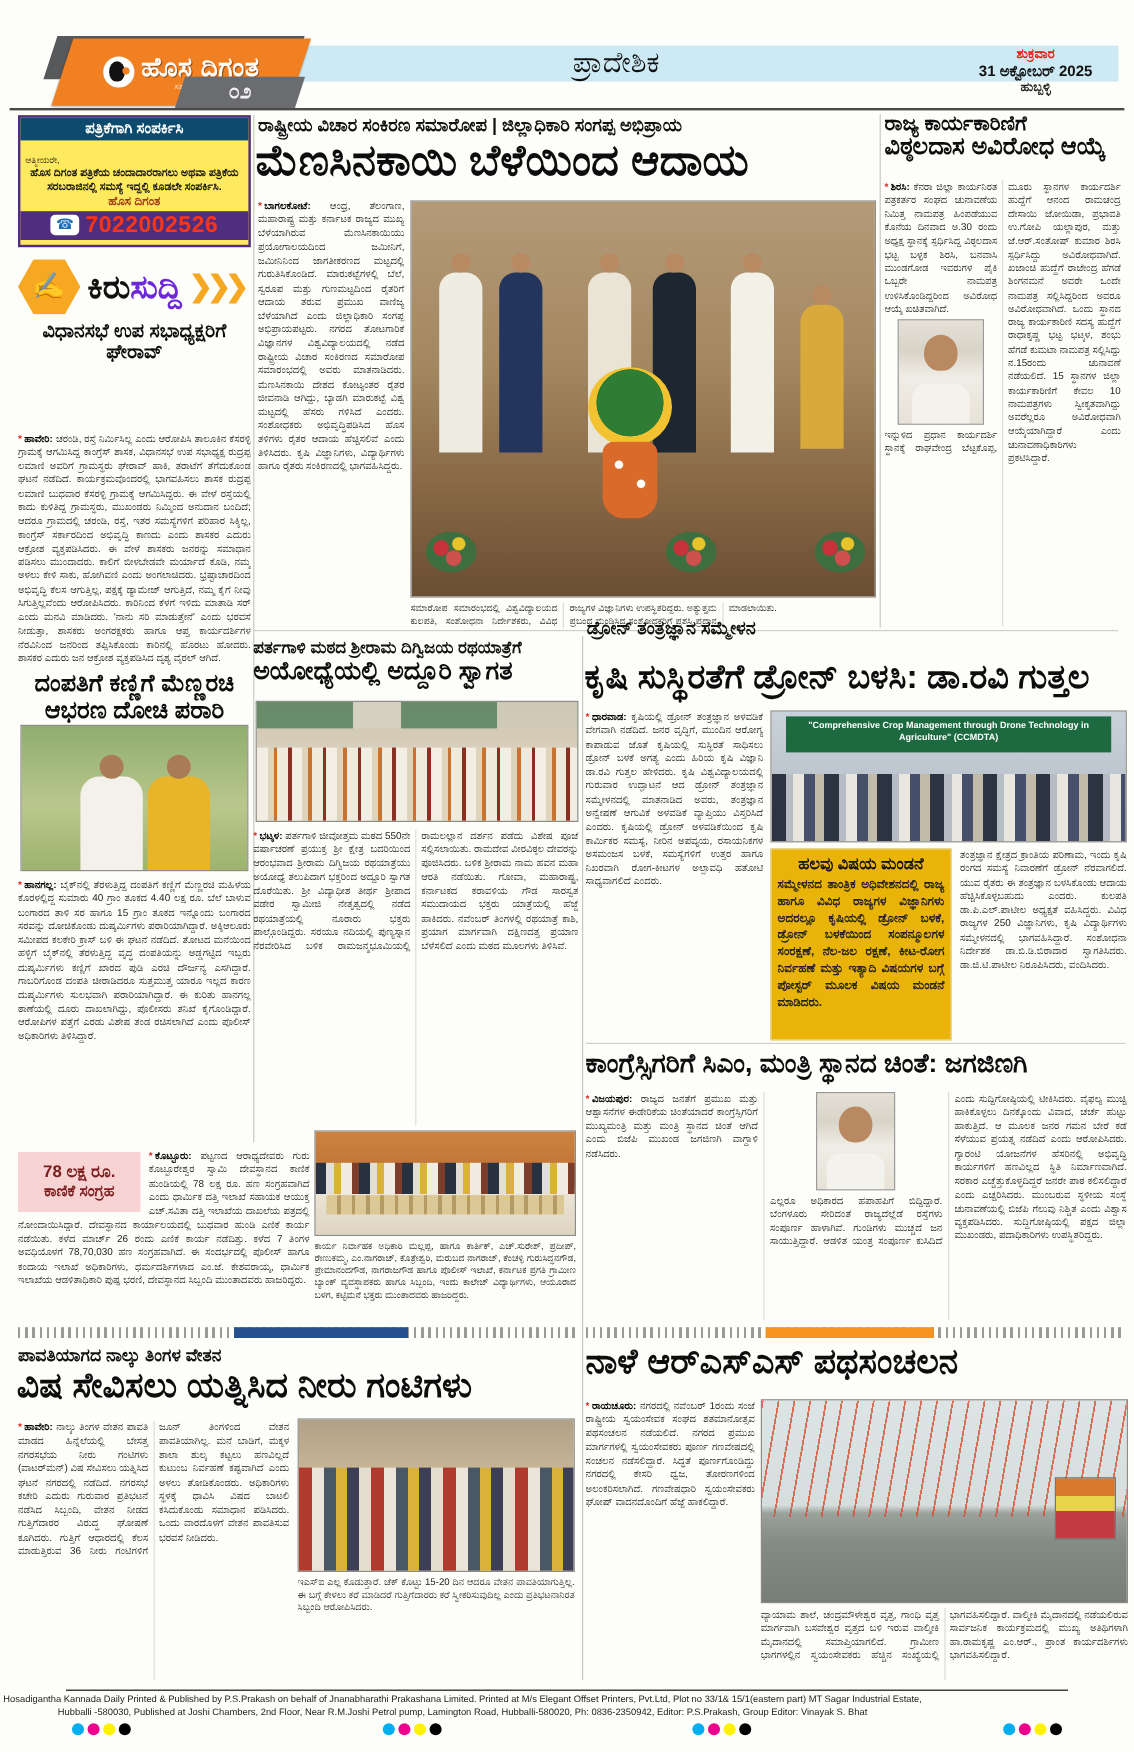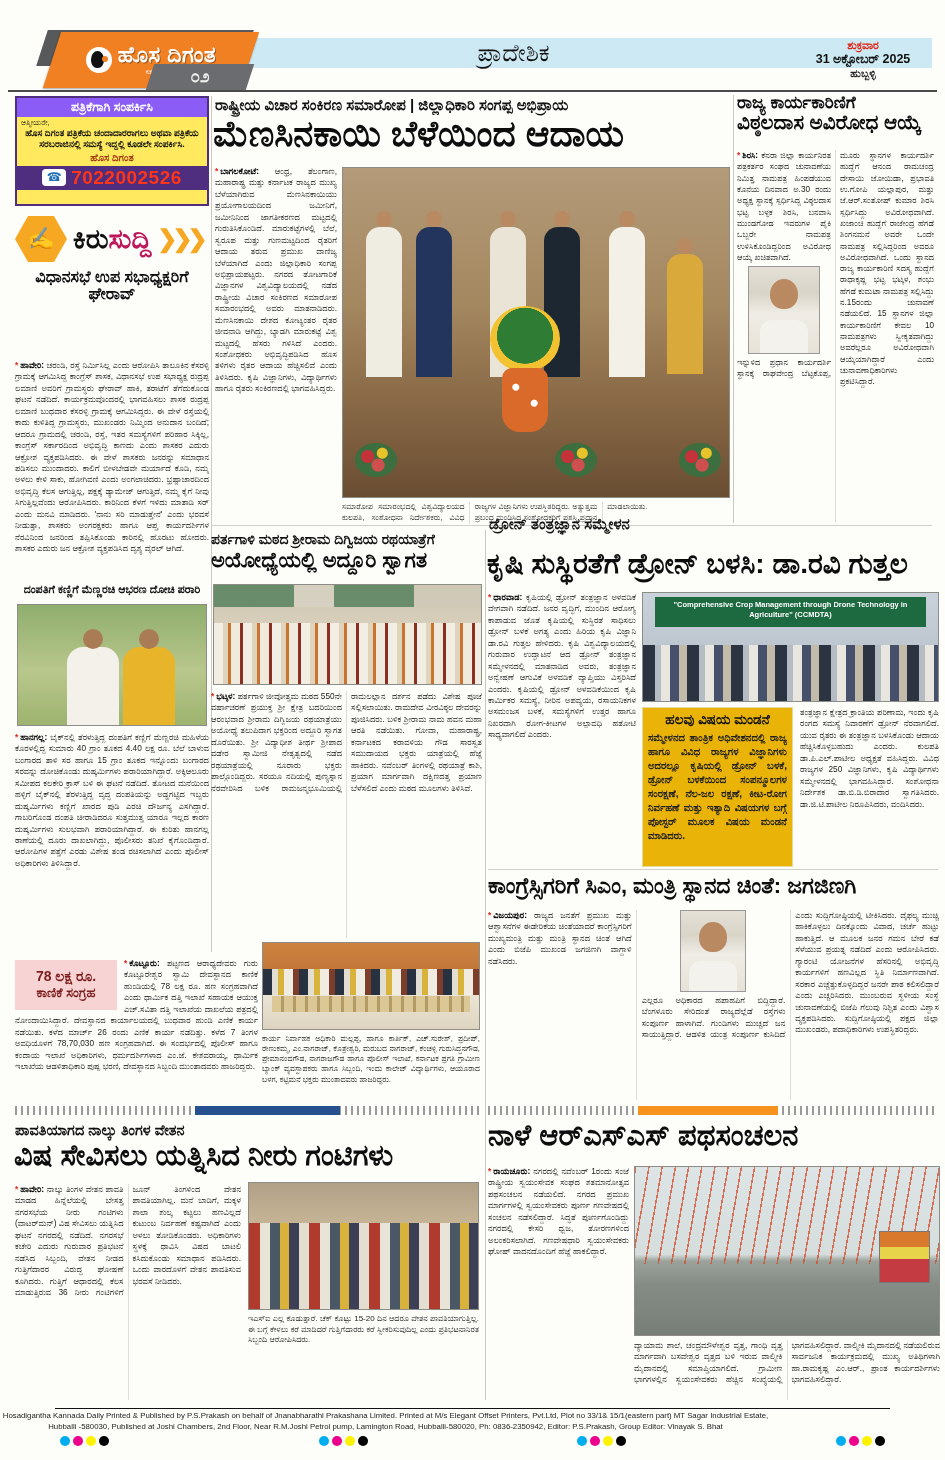--- a/index.html
+++ b/index.html
@@ -92,32 +92,32 @@
     background:repeating-linear-gradient(90deg,#b03a2e 0 11px,#e9e4d8 11px 21px,#4a5866 21px 31px,#d8b23a 31px 40px,#3c3f55 40px 50px,#e4ded1 50px 60px); }
 
   .ph-street { background:linear-gradient(180deg,#dde4e5 0%,#d6dddd 52%,#9aa29b 56%,#848c85 70%,#767e77 100%); }
   .ph-street::before { content:""; position:absolute; left:0; top:0; width:100%; height:58%;
     background:repeating-linear-gradient(100deg, rgba(214,74,40,.75) 0 1.5px, transparent 1.5px 13px); }
   .ph-street::after { content:""; position:absolute; right:3%; top:38%; width:16%; height:30%;
     background:linear-gradient(180deg,#d9792c 0 30%, #e8d44a 30% 55%, #c43b42 55% 100%); border:1px solid #777; }
 
   
   .contact { left:15px; top:96px; width:194px; height:110px; background:#ffe95e; border:2px solid #4f2d7f; }
-  .contact .cb-title { background:#8b5cf6; color:#fff; font-size:12.5px; font-weight:800; text-align:center; line-height:19px; height:19px; }
-  .contact .cb-salute { font-size:7.5px; padding:1px 4px 0; }
+  .contact .cb-title { background:#0c4a6e; color:#fff; font-size:12.5px; font-weight:800; text-align:center; line-height:19px; height:19px; }
+  .contact .cb-salute { font-size:7.5px; padding:12px 4px 0; }
   .contact .cb-body { font-size:9px; font-weight:700; text-align:center; padding:0 5px; line-height:1.25; color:#111; }
   .contact .cb-brand { font-size:10px; font-weight:800; text-align:center; color:#a33a16; margin-top:1px; }
   .contact .cb-phone { margin-top:2px; height:24px; background:#4f2d7f; display:flex; align-items:center; justify-content:center; gap:5px; }
   .phone-ic { width:24px; height:17px; background:#fff; border-radius:4px; color:#1f6fb5; font-size:12px; line-height:17px; text-align:center; }
   .cb-number { color:#ff3517; font-size:19px; font-weight:800; letter-spacing:.5px; }
 
   .kirusuddi { left:15px; top:212px; width:194px; height:54px; display:flex; align-items:center; gap:6px; }
   .ks-hex { width:52px; height:46px; background:#f7a823; clip-path:polygon(25% 0,75% 0,100% 50%,75% 100%,25% 100%,0 50%); display:flex; align-items:center; justify-content:center; font-size:22px; color:#222; flex:0 0 auto; }
   .ks-label { font-size:27px; font-weight:800; line-height:1; }
-  .ks-black { color:#111; } .ks-red { color:#be185d; }
+  .ks-black { color:#111; } .ks-red { color:#6d28d9; }
   .ks-chev { color:#f7a823; font-size:24px; font-weight:800; letter-spacing:-5px; }
 
   .pinkbox { float:left; width:102px; height:50px; background:#f7d3d3; margin:2px 7px 2px 0; display:flex; flex-direction:column; align-items:center; justify-content:center; }
   .pinkbox .pb1 { font-size:14px; font-weight:800; color:#7c1d1d; line-height:1.2; }
   .pinkbox .pb2 { font-size:13px; font-weight:800; color:#7c1d1d; }
 
   .ybox { left:642px; top:707px; width:151px; height:160px; background:#eab308; border:1px solid #e6d79c; padding:4px 5px; }
   .ybox .yb-title { font-size:13.5px; font-weight:800; text-align:center; margin-bottom:3px; color:#111; }
   .ybox .yb-body { font-size:10px; font-weight:700; line-height:1.4; text-align:justify; color:#222; }
 
@@ -189,21 +189,21 @@
       <span class="ks-label ks-black">ಕಿರು</span><span class="ks-label ks-red">ಸುದ್ದಿ</span>
     </div>
     <div class="ks-chev">❯❯❯</div>
   </div>
 
   <div class="abs headline centered" style="left:15px; top:268px; width:194px; font-size:16px;">ವಿಧಾನಸಭೆ ಉಪ ಸಭಾಧ್ಯಕ್ಷರಿಗೆ ಘೇರಾವ್</div>
   <div class="abs body" style="left:15px; top:316px; width:194px; height:246px;margin-top:44px;">
     <span class="star">*</span><span class="dl">ಹಾವೇರಿ:</span> <span>ಚರಂಡಿ, ರಸ್ತೆ ನಿರ್ಮಿಸಿಲ್ಲ ಎಂದು ಆರೋಪಿಸಿ ತಾಲೂಕಿನ ಕೆಸರಳ್ಳಿ ಗ್ರಾಮಕ್ಕೆ ಆಗಮಿಸಿದ್ದ ಕಾಂಗ್ರೆಸ್ ಶಾಸಕ, ವಿಧಾನಸಭೆ ಉಪ ಸಭಾಧ್ಯಕ್ಷ ರುದ್ರಪ್ಪ ಲಮಾಣಿ ಅವರಿಗೆ ಗ್ರಾಮಸ್ಥರು ಘೇರಾವ್ ಹಾಕಿ, ತರಾಟೆಗೆ ತೆಗೆದುಕೊಂಡ ಘಟನೆ ನಡೆದಿದೆ. ಕಾರ್ಯಕ್ರಮವೊಂದರಲ್ಲಿ ಭಾಗವಹಿಸಲು ಶಾಸಕ ರುದ್ರಪ್ಪ ಲಮಾಣಿ ಬುಧವಾರ ಕೆಸರಳ್ಳಿ ಗ್ರಾಮಕ್ಕೆ ಆಗಮಿಸಿದ್ದರು. ಈ ವೇಳೆ ರಸ್ತೆಯಲ್ಲಿ ಕಾದು ಕುಳಿತಿದ್ದ ಗ್ರಾಮಸ್ಥರು, ಮುಖಂಡರು ನಿಮ್ಮಿಂದ ಅನುದಾನ ಬಂದಿದೆ; ಆದರೂ ಗ್ರಾಮದಲ್ಲಿ ಚರಂಡಿ, ರಸ್ತೆ, ಇತರ ಸಮಸ್ಯೆಗಳಿಗೆ ಪರಿಹಾರ ಸಿಕ್ಕಿಲ್ಲ, ಕಾಂಗ್ರೆಸ್ ಸರ್ಕಾರದಿಂದ ಅಭಿವೃದ್ಧಿ ಕಾಣದು ಎಂದು ಶಾಸಕರ ಎದುರು ಆಕ್ರೋಶ ವ್ಯಕ್ತಪಡಿಸಿದರು. ಈ ವೇಳೆ ಶಾಸಕರು ಜನರನ್ನು ಸಮಾಧಾನ ಪಡಿಸಲು ಮುಂದಾದರು. ಕಾಲಿಗೆ ಬೀಳಬೇಡವೇ ಮರ್ಯಾದೆ ಕೊಡಿ, ನಮ್ಮ ಅಳಲು ಕೇಳಿ ಸಾಕು, ಹೋಗಿವಣಿ ಎಂದು ಅಂಗಲಾಚಿದರು. ಭ್ರಷ್ಟಾಚಾರದಿಂದ ಅಭಿವೃದ್ಧಿ ಕೆಲಸ ಆಗುತ್ತಿಲ್ಲ, ಪಕ್ಷಕ್ಕೆ ಡ್ಯಾಮೇಜ್ ಆಗುತ್ತಿದೆ, ನಮ್ಮ ಕೈಗೆ ನೀವು ಸಿಗುತ್ತಿಲ್ಲವೆಂದು ಆರೋಪಿಸಿದರು. ಕಾರಿನಿಂದ ಕೆಳಗೆ ಇಳಿದು ಮಾತಾಡಿ ಸರ್ ಎಂದು ಮನವಿ ಮಾಡಿದರು. 'ನಾನು ಸರಿ ಮಾಡುತ್ತೇನೆ' ಎಂದು ಭರವಸೆ ನೀಡುತ್ತಾ, ಶಾಸಕರು ಅಂಗರಕ್ಷಕರು ಹಾಗೂ ಆಪ್ತ ಕಾರ್ಯದರ್ಶಿಗಳ ನೆರವಿನಿಂದ ಜನರಿಂದ ತಪ್ಪಿಸಿಕೊಂಡು ಕಾರಿನಲ್ಲಿ ಹೊರಟು ಹೋದರು. ಶಾಸಕರ ಎದುರು ಜನ ಆಕ್ರೋಶ ವ್ಯಕ್ತಪಡಿಸಿದ ದೃಶ್ಯ ವೈರಲ್ ಆಗಿದೆ.</span>
   </div>
 
-  <div class="abs headline centered" style="left:15px; top:560px; width:194px; font-size:11px;margin-top:24px;">ದಂಪತಿಗೆ ಕಣ್ಣಿಗೆ ಮೆಣ್ಣರಚಿ ಆಭರಣ ದೋಚಿ ಪರಾರಿ</div>
+  <div class="abs headline centered" style="left:15px; top:560px; width:194px; font-size:20px;">ದಂಪತಿಗೆ ಕಣ್ಣಿಗೆ ಮೆಣ್ಣರಚಿ ಆಭರಣ ದೋಚಿ ಪರಾರಿ</div>
   <div class="photo ph-couple" style="left:17px; top:604px; width:190px; height:122px;">
     <div class="cperson c1"></div>
     <div class="cperson c2"></div>
   </div>
   <div class="abs body" style="left:15px; top:732px; width:194px; height:222px;">
     <span class="star">*</span><span class="dl">ಹಾನಗಲ್ಲ:</span> <span>ಬೈಕ್‌ನಲ್ಲಿ ತೆರಳುತ್ತಿದ್ದ ದಂಪತಿಗೆ ಕಣ್ಣಿಗೆ ಮೆಣ್ಣರಚಿ ಮಹಿಳೆಯ ಕೊರಳಲ್ಲಿದ್ದ ಸುಮಾರು 40 ಗ್ರಾಂ ತೂಕದ 4.40 ಲಕ್ಷ ರೂ. ಬೆಲೆ ಬಾಳುವ ಬಂಗಾರದ ತಾಳಿ ಸರ ಹಾಗೂ 15 ಗ್ರಾಂ ತೂಕದ ಇನ್ನೊಂದು ಬಂಗಾರದ ಸರವನ್ನು ದೋಚಿಕೊಂಡು ದುಷ್ಕರ್ಮಿಗಳು ಪರಾರಿಯಾಗಿದ್ದಾರೆ. ಅಕ್ಕಿಆಲೂರು ಸಮೀಪದ ಕಲಕೇರಿ ಕ್ರಾಸ್ ಬಳಿ ಈ ಘಟನೆ ನಡೆದಿದೆ. ತೋಟದ ಮನೆಯಿಂದ ಹಳ್ಳಿಗೆ ಬೈಕ್‌ನಲ್ಲಿ ತೆರಳುತ್ತಿದ್ದ ವೃದ್ಧ ದಂಪತಿಯನ್ನು ಅಡ್ಡಗಟ್ಟಿದ ಇಬ್ಬರು ದುಷ್ಕರ್ಮಿಗಳು ಕಣ್ಣಿಗೆ ಖಾರದ ಪುಡಿ ಎರಚಿ ದೌರ್ಜನ್ಯ ಎಸಗಿದ್ದಾರೆ. ಗಾಬರಿಗೊಂಡ ದಂಪತಿ ಚೀರಾಡಿದರೂ ಸುತ್ತಮುತ್ತ ಯಾರೂ ಇಲ್ಲದ ಕಾರಣ ದುಷ್ಕರ್ಮಿಗಳು ಸುಲಭವಾಗಿ ಪರಾರಿಯಾಗಿದ್ದಾರೆ. ಈ ಕುರಿತು ಹಾನಗಲ್ಲ ಠಾಣೆಯಲ್ಲಿ ದೂರು ದಾಖಲಾಗಿದ್ದು, ಪೊಲೀಸರು ತನಿಖೆ ಕೈಗೊಂಡಿದ್ದಾರೆ. ಆರೋಪಿಗಳ ಪತ್ತೆಗೆ ಎರಡು ವಿಶೇಷ ತಂಡ ರಚಿಸಲಾಗಿದೆ ಎಂದು ಪೊಲೀಸ್ ಅಧಿಕಾರಿಗಳು ತಿಳಿಸಿದ್ದಾರೆ.</span>
   </div>
 
   <div class="abs body" style="left:15px; top:958px; width:243px; height:136px;">
     <div class="pinkbox">

